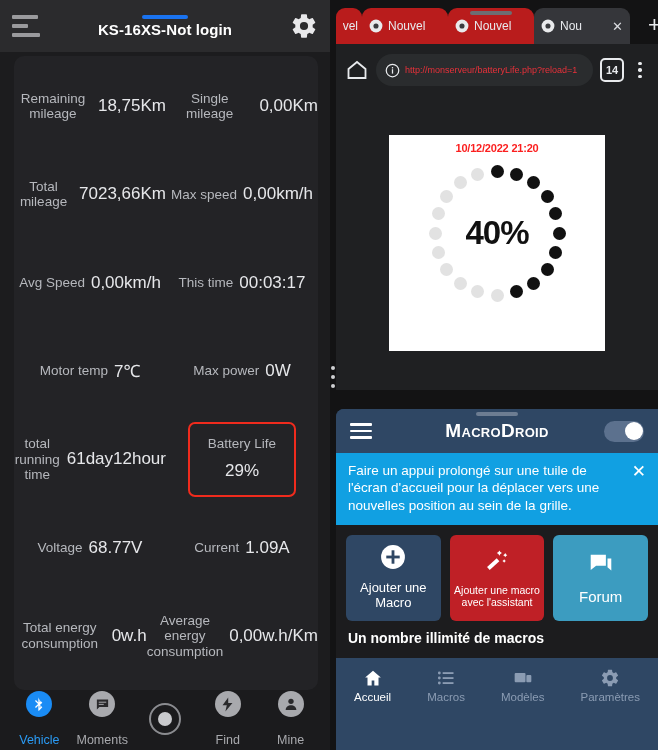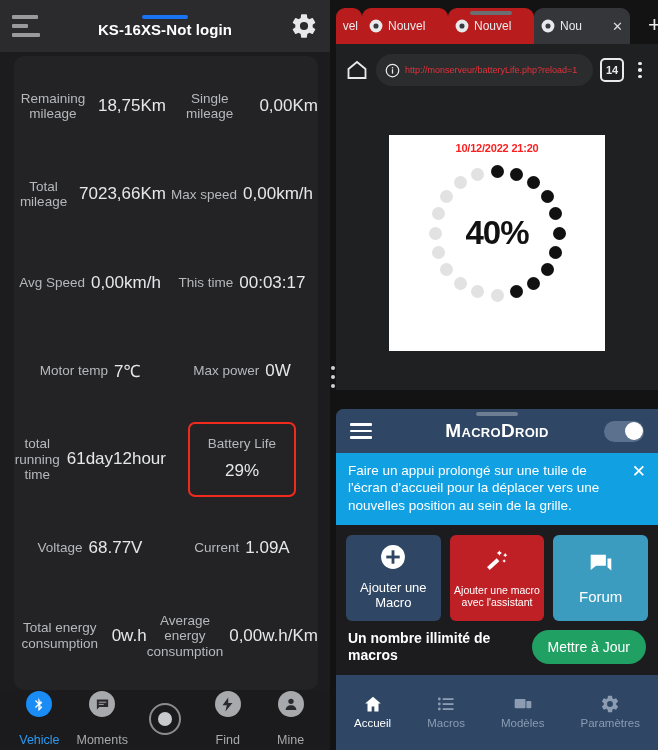--- a/index.html
+++ b/index.html
@@ -157,21 +157,21 @@
   .tile.navy .tlabel { font-size: 13px; }
   .tile.red  .tlabel { font-size: 10.5px; }
   .tile.teal .tlabel { font-size: 15px; }
 
   .md-upgrade { background: #1c1c1e; display: flex; align-items: center; justify-content: space-between;
     padding: 9px 12px 11px; flex: 0 0 auto; }
   .md-upgrade .utxt { color: #fff; font-size: 14px; font-weight: bold; line-height: 1.2; }
   .md-upgrade .ubtn { background: #21a063; color: #fff; border-radius: 18px; padding: 9px 16px;
     font-size: 14px; cursor: pointer; white-space: nowrap; }
 
-  .md-nav { flex: 0 0 54px; background: #2f4764; display: flex; align-items: flex-end; justify-content: space-around; }
+  .md-nav { flex: 0 0 54px; background: #2f4764; display: flex; align-items: center; justify-content: space-around; }
   .md-nav-item { display: flex; flex-direction: column; align-items: center; gap: 2px; cursor: pointer; }
   .md-nav-item .mi { width: 22px; height: 22px; display: flex; align-items: center; justify-content: center; }
   .md-nav-item .mt { font-size: 11.5px; color: #8b9cb3; }
   .md-nav-item.active .mt { color: #fff; }
   .md-nav-item .mi svg { fill: #8b9cb3; }
   .md-nav-item.active .mi svg { fill: #fff; }
 </style>
 </head>
 <body>
 
@@ -462,21 +462,20 @@
                 <path fill="#fff" d="M2.5 3.5h14v10h-9l-5 4z"></path>
                 <path fill="#fff" d="M18 7h3.5v11l-3.5-3z"></path>
               </svg>
           </span>
           <span class="tlabel">Forum</span>
         </div>
       </div>
 
       <div class="md-upgrade">
         <div class="utxt">Un nombre illimité de macros</div>
-        <div class="ubtn">Mettre à Jour</div>
       </div>
 
       <div class="md-nav">
         <div class="md-nav-item active">
           <span class="mi">
             <svg viewBox="0 0 24 24" width="20" height="20">
                 <path d="M12 3.2L2.6 11.4h2.8V21h5v-6h3.2v6h5v-9.6h2.8z"></path>
               </svg>
           </span>
           <span class="mt">Accueil</span>

